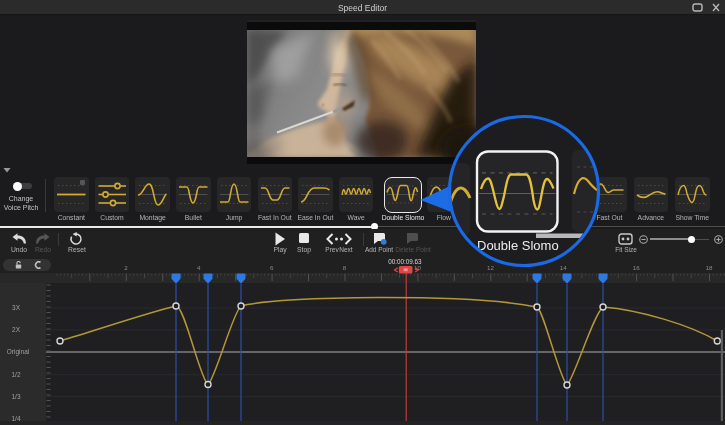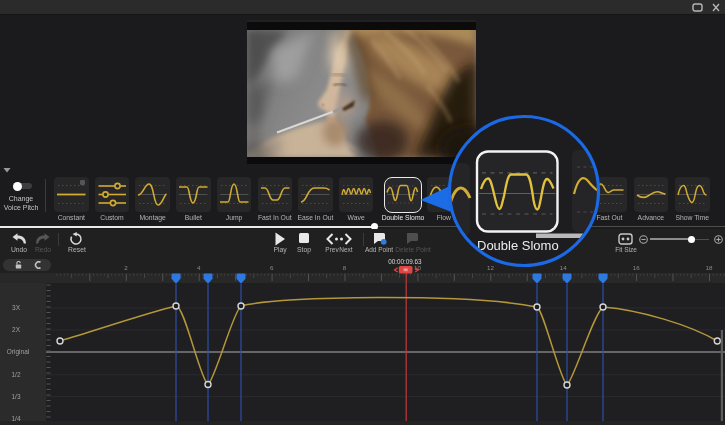--- a/index.html
+++ b/index.html
@@ -4,20 +4,21 @@
 html,body{width:725px;height:425px;background:#1b1b1d;overflow:hidden;font-family:"Liberation Sans",sans-serif}
 .abs{position:absolute}
 #stage{position:relative;width:725px;height:425px}
 .lbl{position:absolute;color:#b4b4b4;font-size:6.8px;text-align:center;white-space:nowrap}
 .card{position:absolute;top:177px;width:34.5px;height:35px;background:#272727;border-radius:4px}
 </style></head>
 <body>
 <div id="stage">
 
 <div class="abs" style="left:0;top:0;width:725px;height:15px;background:#2b2b2b;border-bottom:1px solid #151515"></div>
+<div class="abs" style="left:0;top:3px;width:725px;text-align:center;color:#cfcfcf;font-size:8.5px">Speed Editor</div>
 <svg class="abs" style="left:692px;top:3px" width="30" height="10" viewBox="0 0 30 10">
   <rect x="1" y="1" width="9" height="7" rx="2" fill="none" stroke="#b8b8b8" stroke-width="1.4"></rect>
   <path d="M21,1 L27,8 M27,1 L21,8" stroke="#b8b8b8" stroke-width="1.3"></path>
 </svg>
 
 <svg class="abs" style="left:247px;top:20px" width="229" height="144" viewBox="0 0 229 144">
   <defs>
     <linearGradient id="vbg" x1="0" y1="0" x2="1" y2="0.3">
       <stop offset="0" stop-color="#757575"></stop>
           <stop offset="0.5" stop-color="#8e8e8e"></stop>

